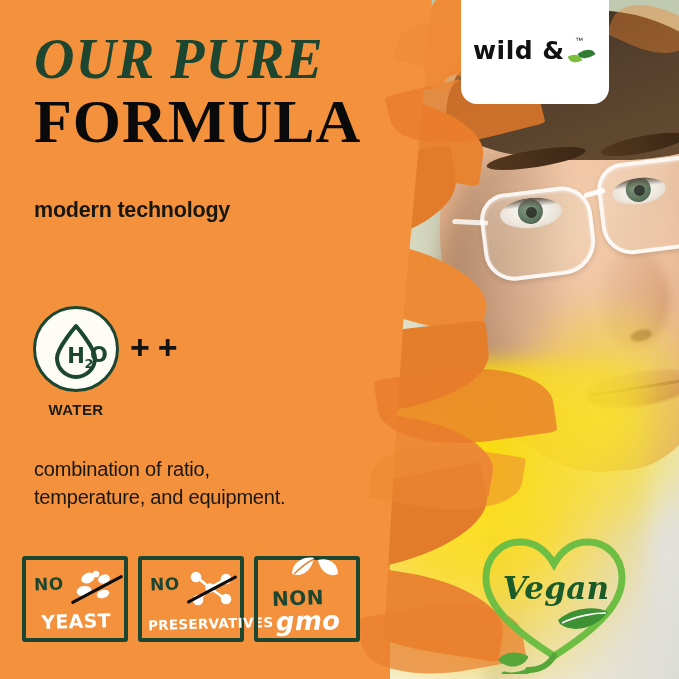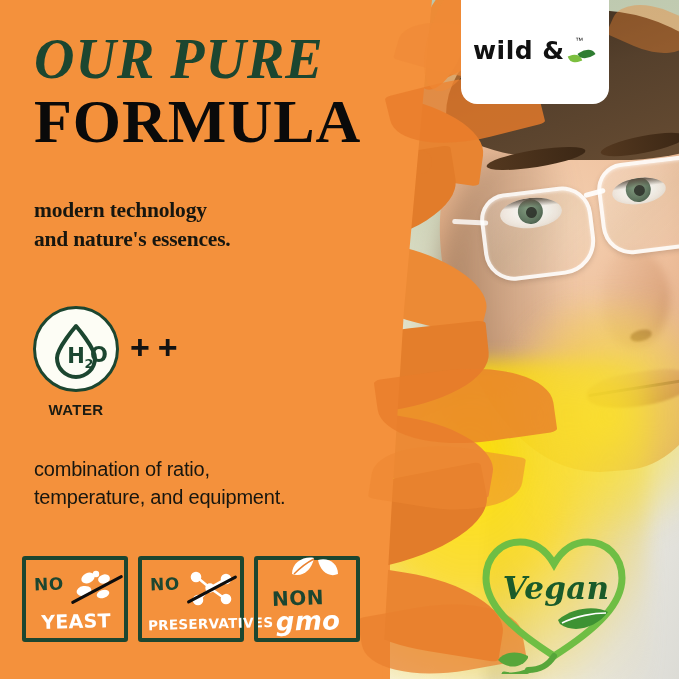--- a/index.html
+++ b/index.html
@@ -191,21 +191,21 @@
     letter-spacing:1px;
   }
   .h1 .ln1 { color:#1C4630; display:block;font-style:italic; }
   .h1 .ln2 { color:#0a0a0a; display:block; font-size:62px; margin-top:4px; }
 
   .sub {
     position:absolute; left:34px; top:196px; z-index:6;
     font-size:21.5px; line-height:1.33; font-weight:bold; letter-spacing:-.2px;
   }
   .sub .g { color:#2a5b37; display:block; }
-  .sub .d { color:#17160f; display:block;font-family:Liberation Serif, serif; }
+  .sub .d { color:#17160f; display:block; }
 
   .body2 {
     position:absolute; left:34px; top:455px; z-index:6;
     font-size:20px; line-height:1.42; color:#17160f; letter-spacing:-.2px;
   }
 
   
   .ingredients {
     position:absolute; left:30px; top:306px; z-index:6;
     display:flex; align-items:center; gap:8px;
@@ -341,21 +341,20 @@
     </div>
   </div>
 
   <div class="h1">
     <span class="ln1">OUR PURE</span>
     <span class="ln2">FORMULA</span>
   </div>
 
   <div class="sub">
     <span class="d">modern technology</span>
-    <span class="d">and nature's essences.</span>
   </div>
 
   <div class="ingredients">
 
     <div class="ing">
       <div class="ing-circle">
         <svg width="62" height="62" viewBox="0 0 62 62" aria-hidden="true">
           <path d="M31 8 C31 8 12 30 12 40 a19 19 0 0 0 38 0 C50 30 31 8 31 8 Z" fill="none" stroke="#1C4630" stroke-width="4" stroke-linejoin="round"></path>
           <text x="31" y="45" text-anchor="middle" font-family="DejaVu Sans, sans-serif" font-size="21" font-weight="bold" fill="#1C4630">H</text>
           <text x="44" y="50" text-anchor="middle" font-family="DejaVu Sans, sans-serif" font-size="13" font-weight="bold" fill="#1C4630">2</text>

